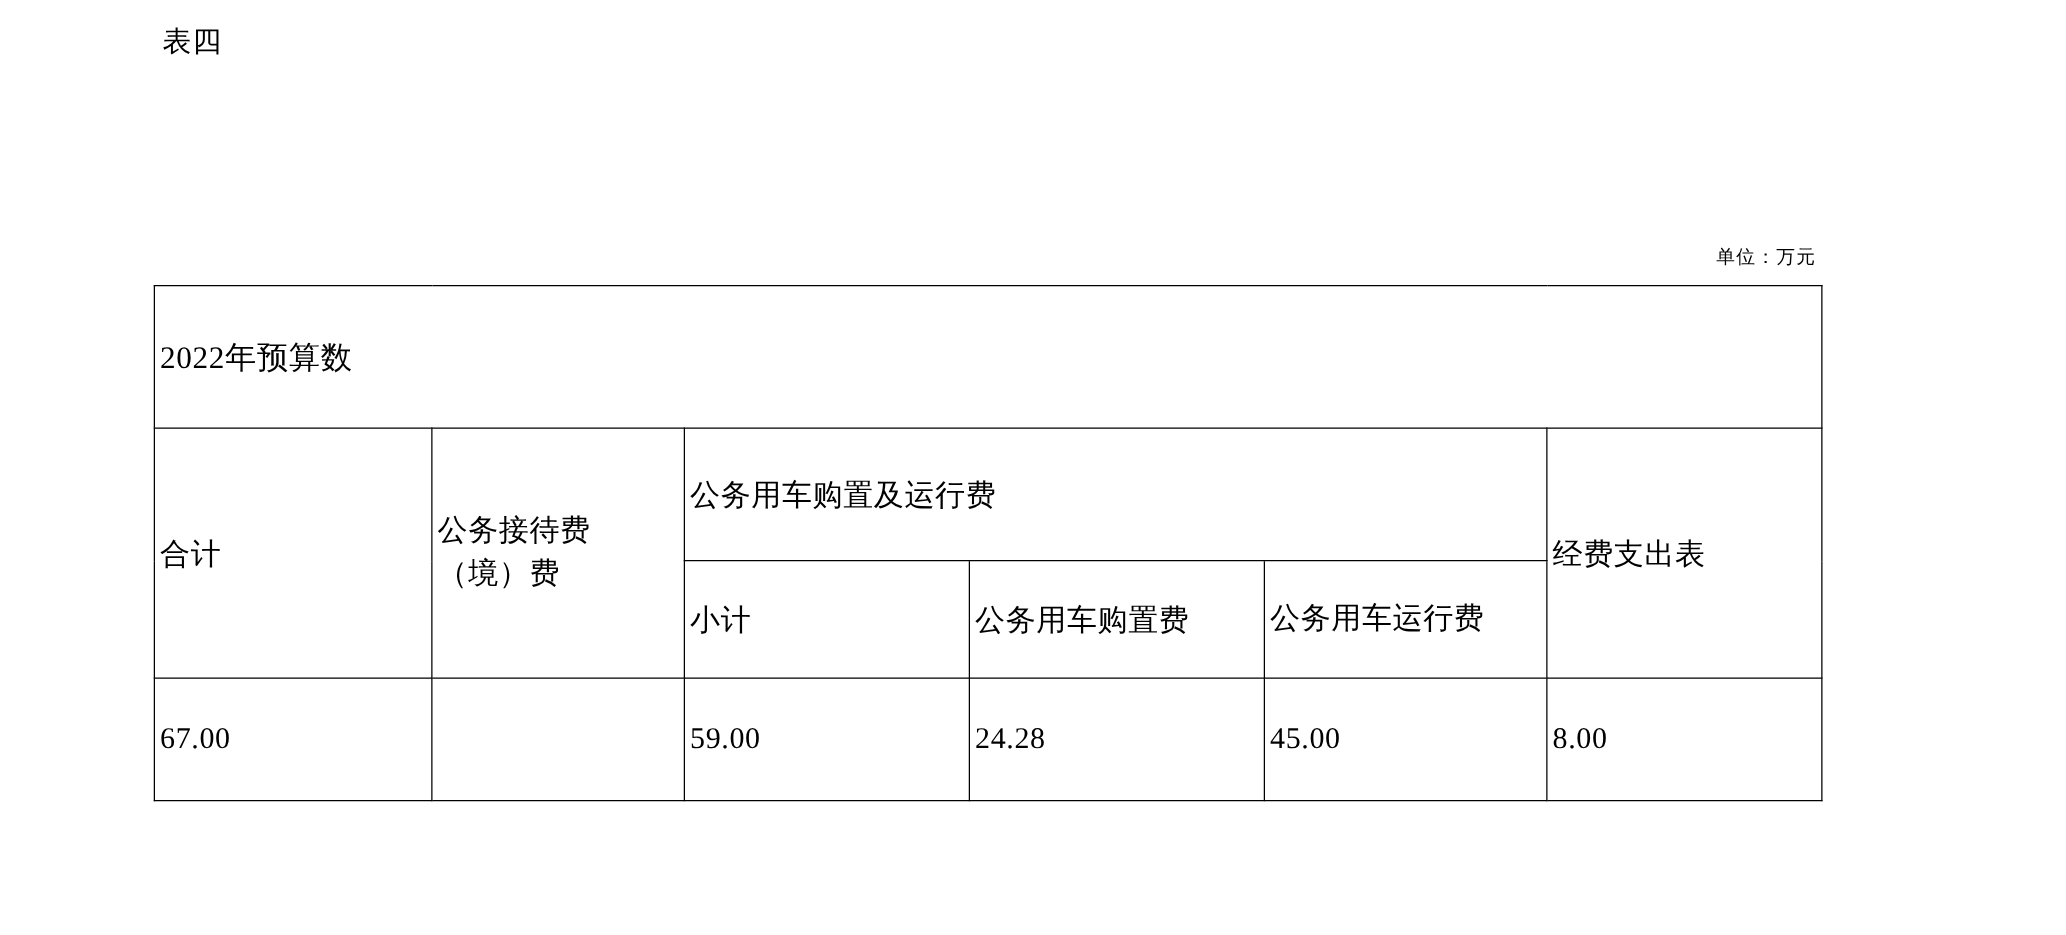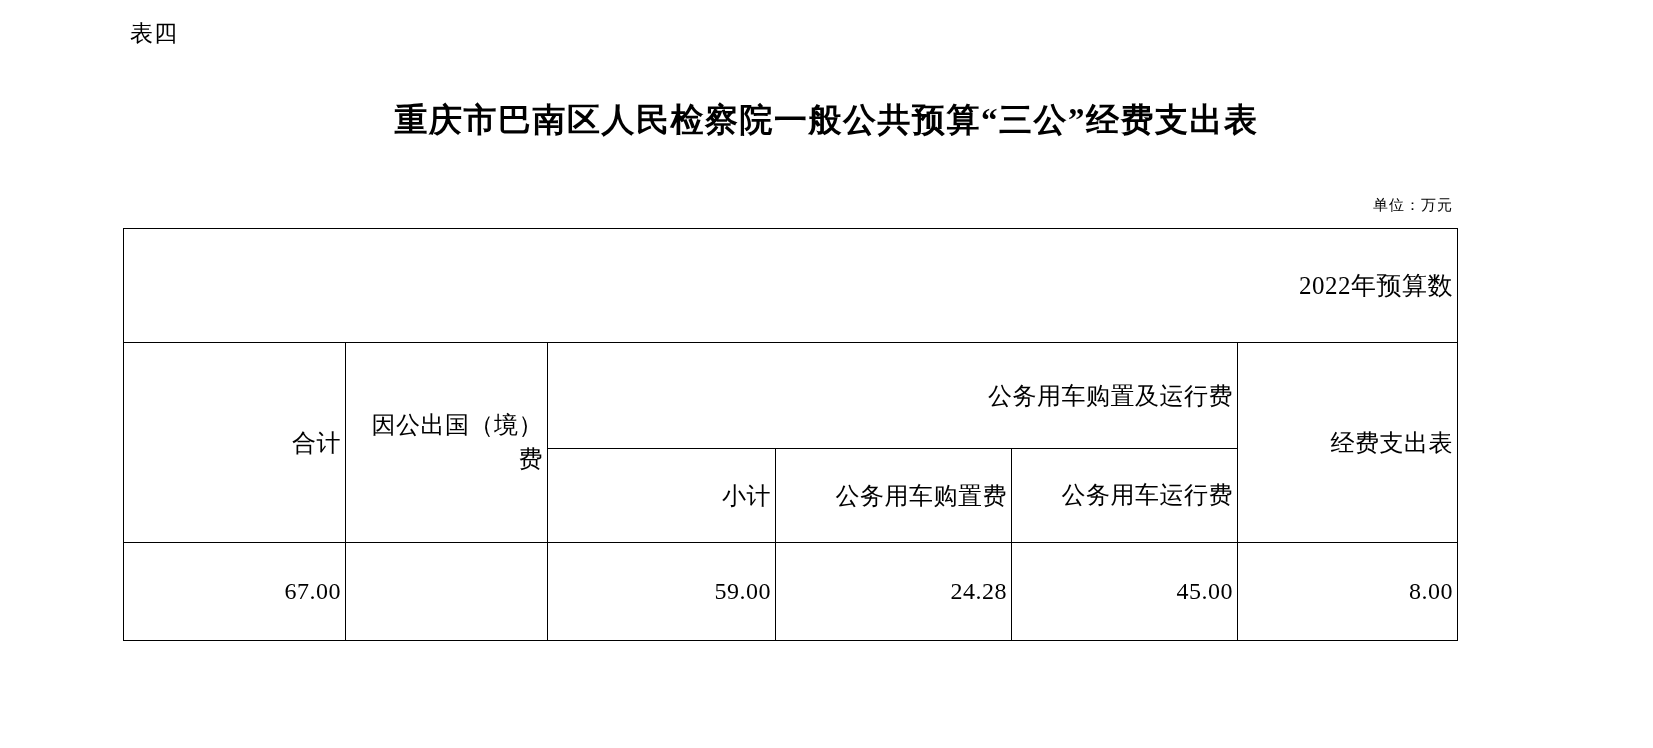--- a/index.html
+++ b/index.html
@@ -48,21 +48,21 @@
   .budget-table {
     position: absolute;
     left: 123px;
     top: 228px;
     width: 1334px;
     border-collapse: collapse;
     table-layout: fixed;
   }
   .budget-table td {
     border: 1px solid #000000;
-    text-align: right;
+    text-align: left;
     vertical-align: middle;
     font-size: 24px;
     letter-spacing: 0.5px;
     padding: 2px 4px;
   }
   .r-head {
     height: 114px;
   }
   .r-head td {
     font-size: 25px;
@@ -83,40 +83,39 @@
     line-height: 1.38;
   }
 </style>
 </head>
 <body>
 
 <div class="page">
 
   <div class="table-label">表四</div>
 
-  <div class="doc-title">重庆市巴南区人民检察院一般公共预算“三公”经费支出表</div>
 
   <div class="unit-note">单位：万元</div>
 
   <table class="budget-table">
     <colgroup>
       <col style="width:222px">
       <col style="width:202px">
       <col style="width:228px">
       <col style="width:236px">
       <col style="width:226px">
       <col style="width:220px">
     </colgroup>
     <tbody>
       <tr class="r-head">
         <td colspan="6">2022年预算数</td>
       </tr>
       <tr class="r-group">
         <td rowspan="2">合计</td>
-        <td rowspan="2" class="cell-multiline">因公出国（境）费</td>
+        <td rowspan="2" class="cell-multiline">公务接待费（境）费</td>
         <td colspan="3">公务用车购置及运行费</td>
         <td rowspan="2">经费支出表</td>
       </tr>
       <tr class="r-sub">
         <td>小计</td>
         <td>公务用车购置费</td>
         <td class="cell-multiline">公务用车运行费</td>
       </tr>
       <tr class="r-data">
         <td class="cell-num">67.00</td>

